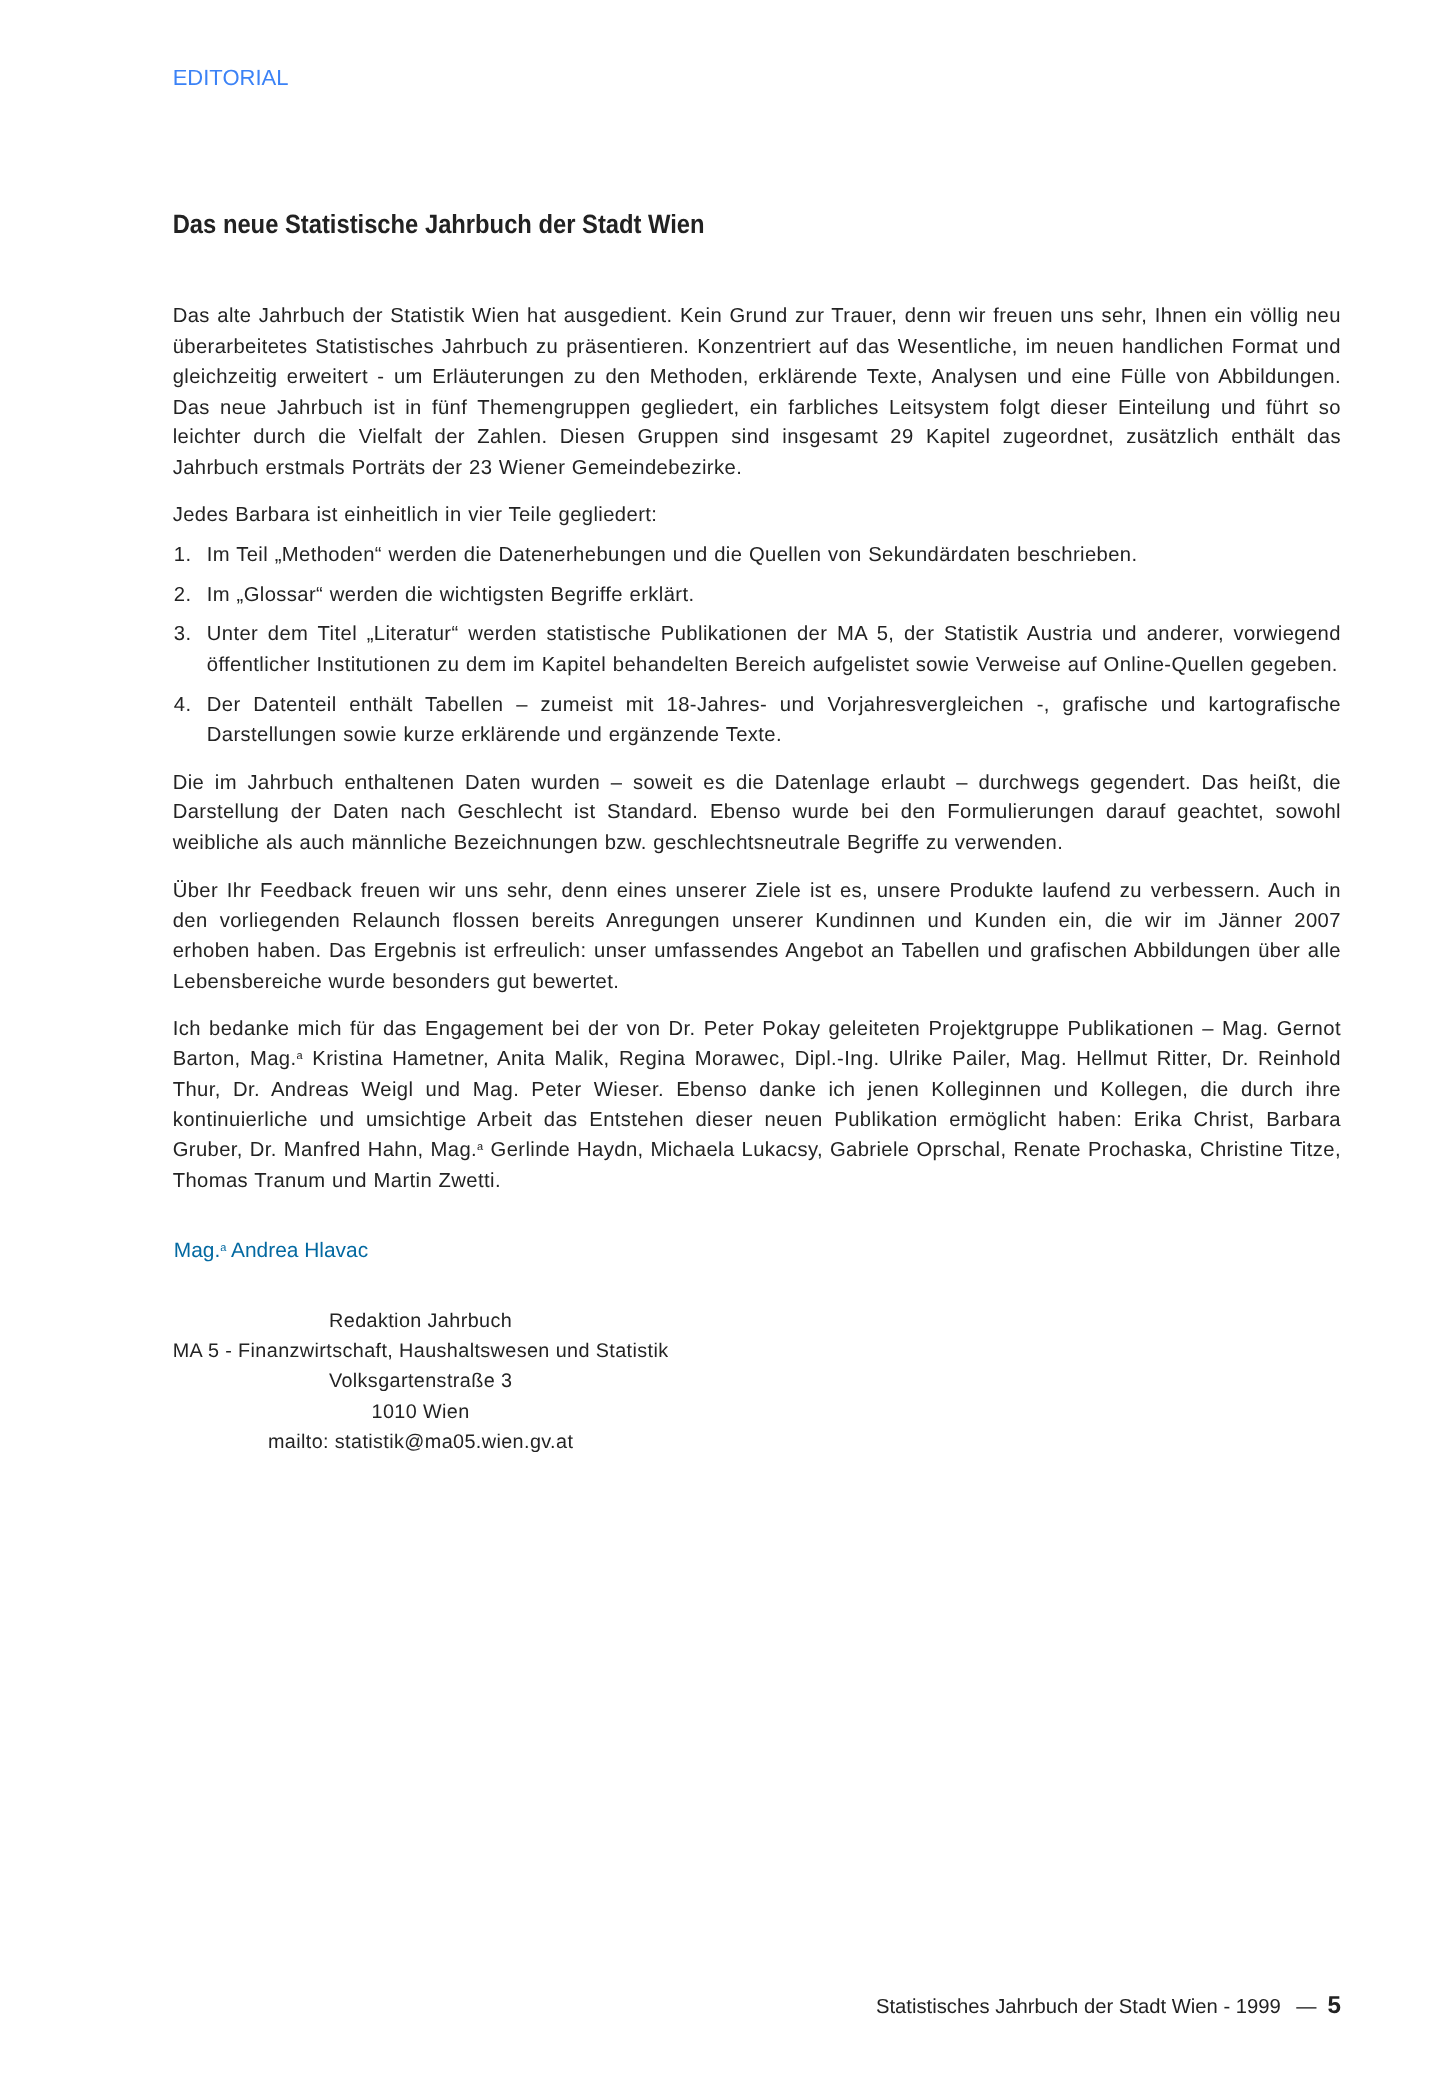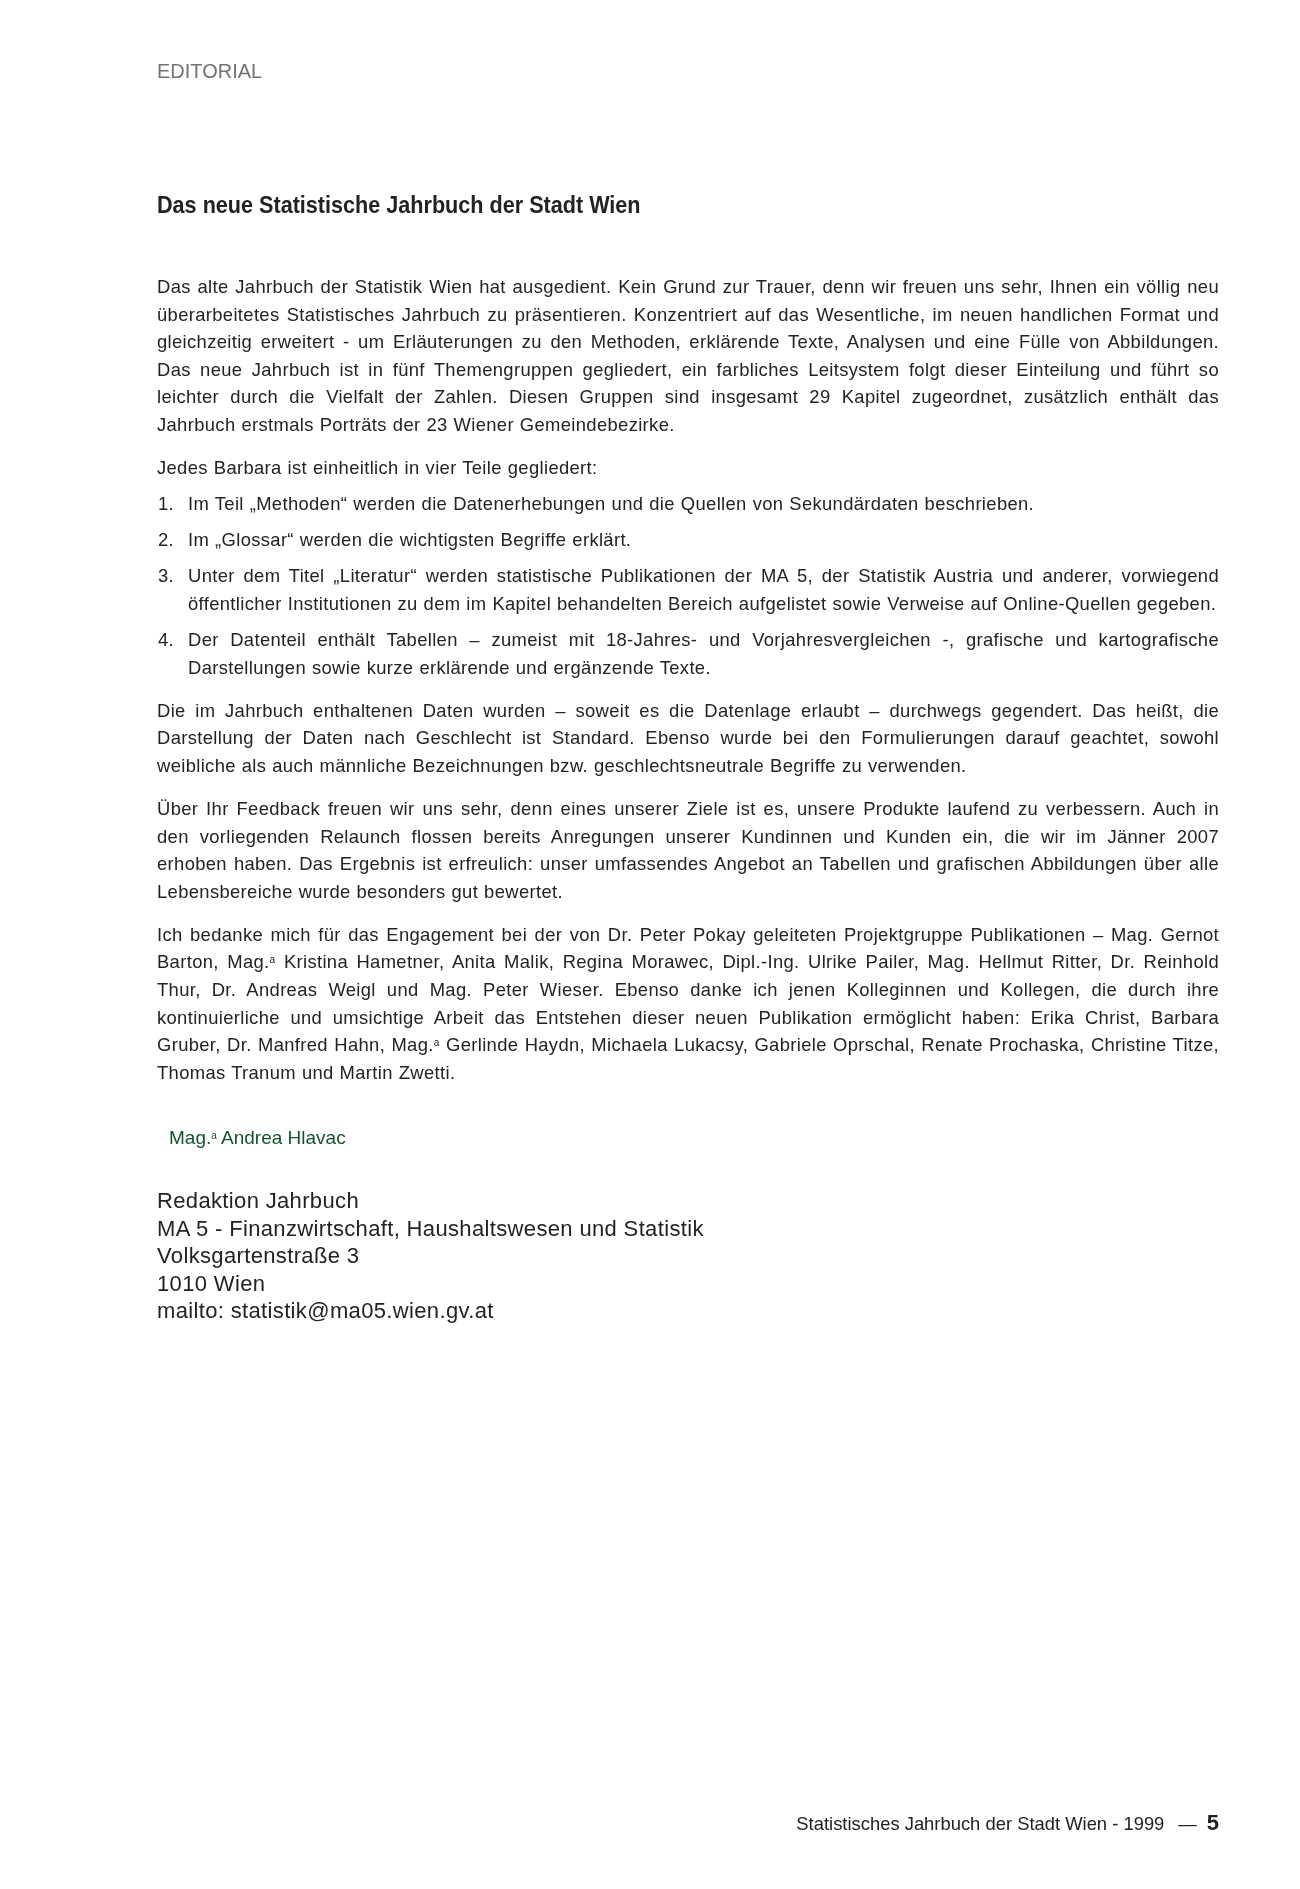--- a/index.html
+++ b/index.html
@@ -2,44 +2,44 @@
 <html><head>
 <meta charset="utf-8">
 <style>
   html, body { margin: 0; padding: 0; background: #ffffff; }
   body {
     width: 1300px; height: 1889px; position: relative; overflow: hidden;
     font-family: "Liberation Sans", sans-serif; color: #232323;
   }
   .section-label {
     position: absolute; left: 157px; top: 59px;
-    font-size: 20px; line-height: 24px; letter-spacing: 0px; color: #737373;
+    font-size: 20px; line-height: 24px; letter-spacing: 0px; color: #3b82f6;
   }
   .title {
     position: absolute; left: 157px; top: 191px;
     font-size: 24px; font-weight: bold; line-height: 28px; color: #222;
     transform: scaleX(0.9); transform-origin: left top;
   }
   .body-col {
     position: absolute; left: 157px; top: 239px; width: 1062px;
     font-size: 18.4px; line-height: 27.6px; text-align: justify;
     letter-spacing: 0.35px; word-spacing: 0.5px; margin-top: 34px;
   }
   .body-col p { margin: 0 0 15.5px 0; }
   .body-col ol { list-style: none; margin: 0 0 15.5px 0; padding: 0; }
   .body-col ol li { position: relative; padding-left: 31px; margin: 0 0 8.5px 0; }
   .body-col ol li .num { position: absolute; left: 1px; top: 0; }
   sup.ord { font-size: 10px; vertical-align: 0.55em; line-height: 0; }
   .signature {
-    position: absolute; left: 169px; top: 1124px;
-    font-size: 19px; line-height: 27.6px; color: #14532d;
+    position: absolute; left: 158px; top: 1124px;
+    font-size: 19px; line-height: 27.6px; color: #0369a1;
   }
   .address {
     position: absolute; left: 157px; top: 1187px;
-    font-size: 22px; line-height: 27.6px; letter-spacing: 0.35px;
+    font-size: 18px; line-height: 27.6px; letter-spacing: 0.35px; text-align: center;
   }
   .address div { white-space: nowrap; }
   .footer {
     position: absolute; right: 81px; top: 1811px;
     font-size: 18.4px; line-height: 24px; white-space: nowrap; color: #222;
   }
   .footer .dash { display: inline-block; margin: 0 10px 0 14px; }
   .footer .page-num { font-weight: bold; font-size: 22px; }
 </style>
 </head>

